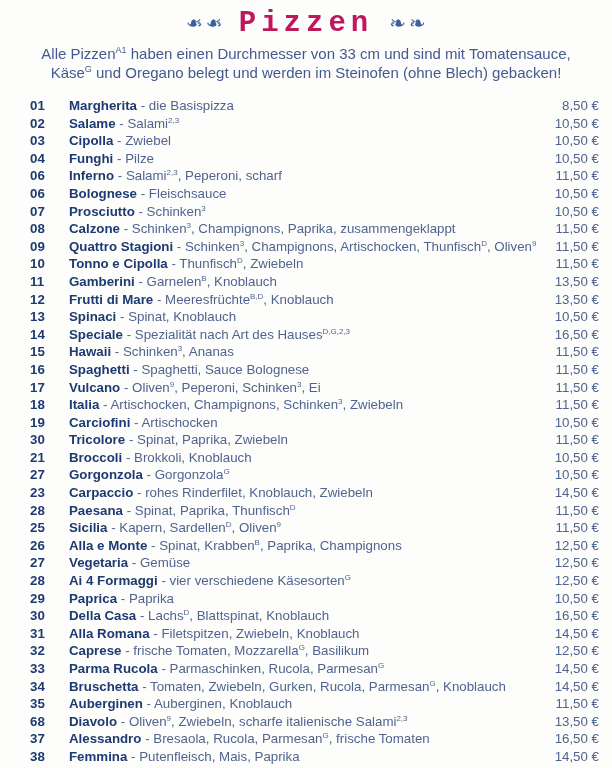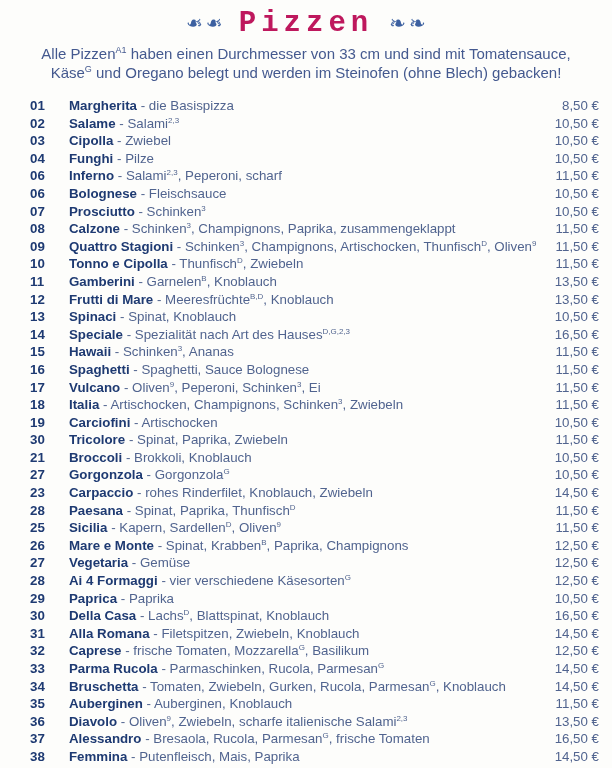--- a/index.html
+++ b/index.html
@@ -176,21 +176,21 @@
         <span class="txt"><span class="nm">Paesana</span> <span class="sep">-</span> <span class="ds">Spinat, Paprika, Thunfisch<sup>D</sup></span></span>
         <span class="pr">11,50 €</span>
       </div>
       <div class="row">
         <span class="num">25</span>
         <span class="txt"><span class="nm">Sicilia</span> <span class="sep">-</span> <span class="ds">Kapern, Sardellen<sup>D</sup>, Oliven<sup>9</sup></span></span>
         <span class="pr">11,50 €</span>
       </div>
       <div class="row">
         <span class="num">26</span>
-        <span class="txt"><span class="nm">Mare e Monte</span> <span class="sep">-</span> <span class="ds">Spinat, Krabben<sup>B</sup>, Paprika, Champignons</span></span>
+        <span class="txt"><span class="nm">Alla e Monte</span> <span class="sep">-</span> <span class="ds">Spinat, Krabben<sup>B</sup>, Paprika, Champignons</span></span>
         <span class="pr">12,50 €</span>
       </div>
       <div class="row">
         <span class="num">27</span>
         <span class="txt"><span class="nm">Vegetaria</span> <span class="sep">-</span> <span class="ds">Gemüse</span></span>
         <span class="pr">12,50 €</span>
       </div>
       <div class="row">
         <span class="num">28</span>
         <span class="txt"><span class="nm">Ai 4 Formaggi</span> <span class="sep">-</span> <span class="ds">vier verschiedene Käsesorten<sup>G</sup></span></span>
@@ -225,21 +225,21 @@
         <span class="num">34</span>
         <span class="txt"><span class="nm">Bruschetta</span> <span class="sep">-</span> <span class="ds">Tomaten, Zwiebeln, Gurken, Rucola, Parmesan<sup>G</sup>, Knoblauch</span></span>
         <span class="pr">14,50 €</span>
       </div>
       <div class="row">
         <span class="num">35</span>
         <span class="txt"><span class="nm">Auberginen</span> <span class="sep">-</span> <span class="ds">Auberginen, Knoblauch</span></span>
         <span class="pr">11,50 €</span>
       </div>
       <div class="row">
-        <span class="num">36</span>
+        <span class="num">68</span>
         <span class="txt"><span class="nm">Diavolo</span> <span class="sep">-</span> <span class="ds">Oliven<sup>9</sup>, Zwiebeln, scharfe italienische Salami<sup>2,3</sup></span></span>
         <span class="pr">13,50 €</span>
       </div>
       <div class="row">
         <span class="num">37</span>
         <span class="txt"><span class="nm">Alessandro</span> <span class="sep">-</span> <span class="ds">Bresaola, Rucola, Parmesan<sup>G</sup>, frische Tomaten</span></span>
         <span class="pr">16,50 €</span>
       </div>
       <div class="row">
         <span class="num">38</span>

